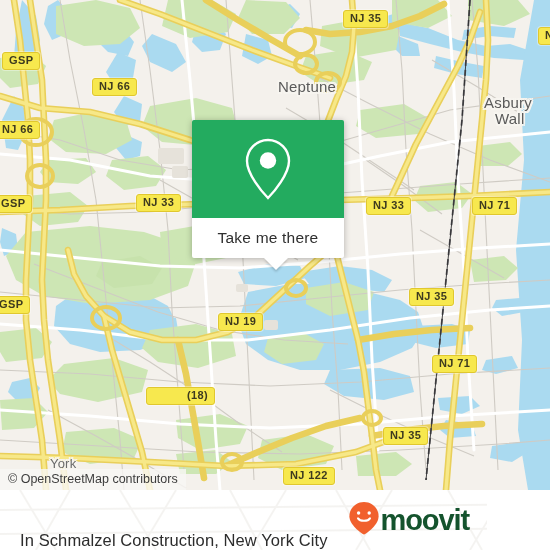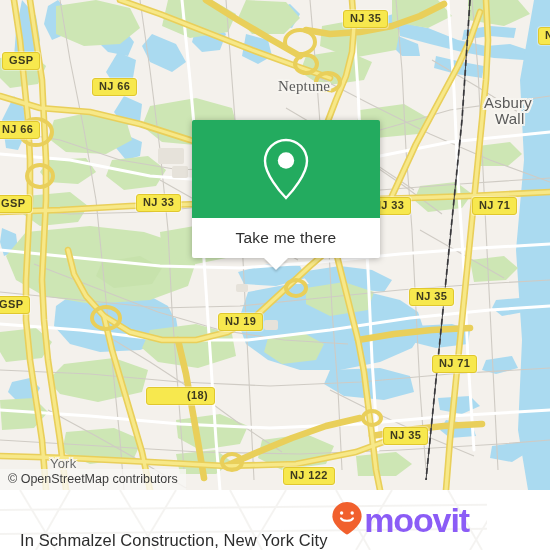--- a/index.html
+++ b/index.html
@@ -52,21 +52,21 @@
     color:#3c3c3c;
     font-size:12.5px;
     padding:3px 8px 4px 8px;
     white-space:nowrap;
   }
 
   
   #popup{
     position:absolute;
     left:192px;top:120px;
-    width:188px;
+    width:152px;
     filter:drop-shadow(0 1px 3px rgba(0,0,0,.28));
   }
   #popup-top{
     height:98px;
     background:#23ab5f;
     border-radius:2px 2px 0 0;
     display:flex;align-items:center;justify-content:center;
   }
   #popup-bottom{
     background:#ffffff;
@@ -106,22 +106,22 @@
     color:#2c2c2c;
     font-size:16.5px;
     letter-spacing:.1px;
     white-space:nowrap;
   }
   #brand{
     position:absolute;right:18px;top:50%;transform:translateY(-50%);
     display:flex;align-items:center;
   }
   #brand-text{
-    color:#8b5cf6;
-    font-size:34px;
+    color:#14532d;
+    font-size:29px;
     font-weight:bold;
     letter-spacing:-1.1px;
     margin-left:1px;
     line-height:29px;
   }
 </style>
 </head>
 <body>
 
 <div id="app">
@@ -318,21 +318,21 @@
 
         <g fill="#e6e2da">
           <rect x="158" y="148" width="26" height="16" rx="2"></rect>
           <rect x="172" y="166" width="16" height="12" rx="2"></rect>
           <rect x="264" y="320" width="14" height="10" rx="2"></rect>
           <rect x="236" y="284" width="12" height="8" rx="2"></rect>
         </g>
       </g>
     </svg>
 
-    <div class="place" style="left:278px;top:78px;font-family:Liberation Serif, serif;">Neptune</div>
+    <div class="place" style="left:278px;top:78px;">Neptune</div>
     <div class="place" style="left:484px;top:94px;">Asbury</div>
     <div class="place" style="left:495px;top:110px;">Wall</div>
     <div class="place small" style="left:50px;top:456px;">York</div>
 
     <div class="shield" style="left:343px;top:10px;">NJ 35</div>
     <div class="shield" style="left:538px;top:27px;">N</div>
     <div class="shield" style="left:2px;top:52px;">GSP</div>
     <div class="shield" style="left:92px;top:78px;">NJ 66</div>
     <div class="shield" style="left:-5px;top:121px;">NJ 66</div>
     <div class="shield" style="left:-6px;top:195px;">GSP</div>

